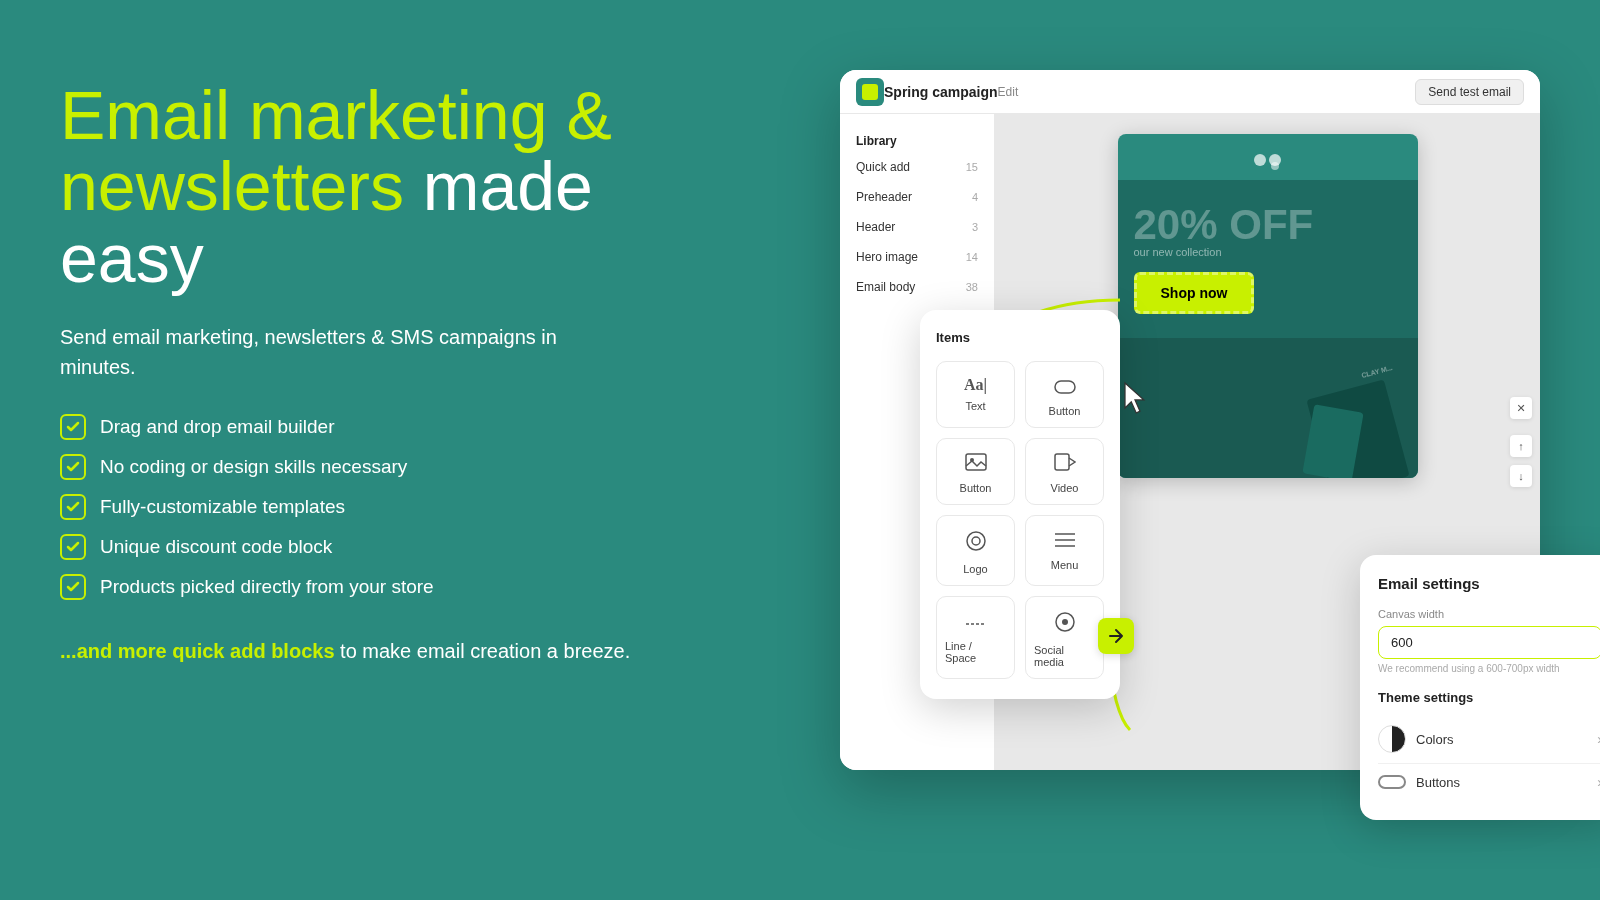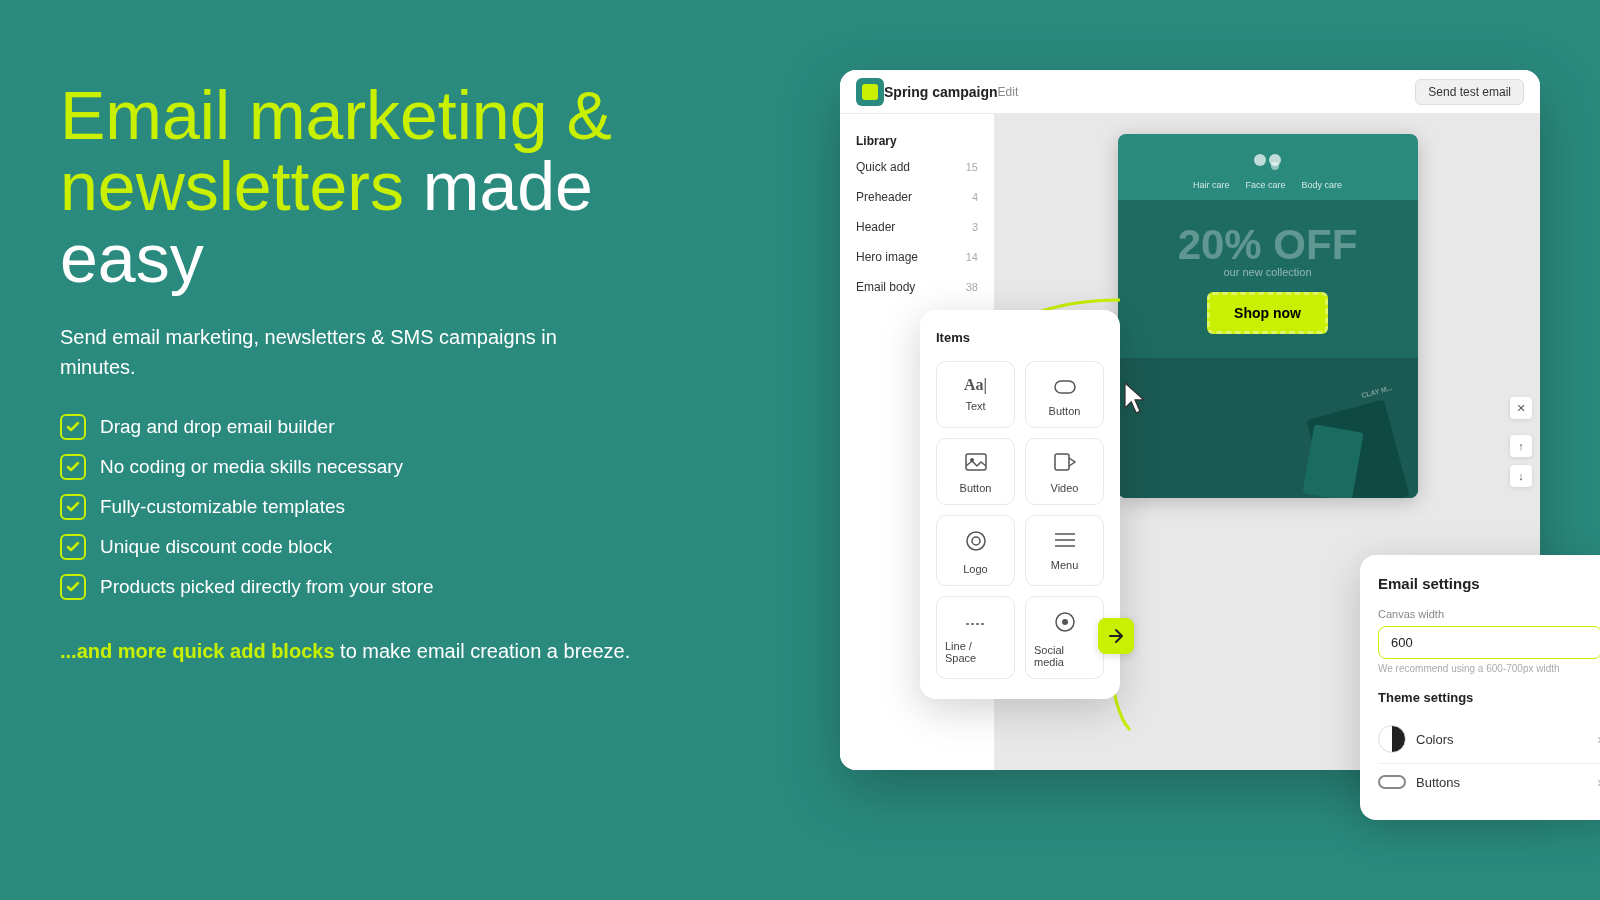--- a/index.html
+++ b/index.html
@@ -211,21 +211,20 @@
       gap: 16px;
       padding-bottom: 10px;
     }
     .email-nav span {
       font-size: 9px;
       color: rgba(255,255,255,0.8);
     }
     .email-hero {
       background: #1e6b62;
       padding: 24px 16px;
-      text-align: center;
     }
     .email-discount {
       font-size: 42px;
       font-weight: 900;
       color: rgba(255,255,255,0.3);
       line-height: 1;
     }
     .email-subcopy {
       font-size: 11px;
       color: rgba(255,255,255,0.5);
@@ -497,21 +496,21 @@
           </svg>
       </span>
       <span>Drag and drop email builder</span>
     </li>
     <li>
       <span class="check-icon">
         <svg viewBox="0 0 14 14" fill="none">
             <polyline points="2,7 5,10 12,3" stroke="#c8f000" stroke-width="2.5" stroke-linecap="round" stroke-linejoin="round"></polyline>
           </svg>
       </span>
-      <span>No coding or media skills necessary</span>
+      <span>No coding or design skills necessary</span>
     </li>
     <li>
       <span class="check-icon">
         <svg viewBox="0 0 14 14" fill="none">
             <polyline points="2,7 5,10 12,3" stroke="#c8f000" stroke-width="2.5" stroke-linecap="round" stroke-linejoin="round"></polyline>
           </svg>
       </span>
       <span>Fully-customizable templates</span>
     </li>
     <li>
@@ -582,25 +581,20 @@
         <div class="email-brand-row">
           <div style="display:flex;flex-direction:column;align-items:center;gap:2px">
             <div style="display:flex;gap:3px;">
               <div style="width:12px;height:12px;background:rgba(255,255,255,0.7);border-radius:50%;"></div>
               <div style="width:12px;height:12px;background:rgba(255,255,255,0.7);border-radius:50%;"></div>
             </div>
             <div style="width:8px;height:8px;background:rgba(255,255,255,0.5);border-radius:50%;margin-left:14px;margin-top:-6px;"></div>
           </div>
         </div>
 
-        <div class="email-nav">
-          <span>Hair care</span>
-          <span>Face care</span>
-          <span>Body care</span>
-        </div>
 
         <div class="email-hero">
           <div class="email-discount">20% OFF</div>
           <div class="email-subcopy">our new collection</div>
           <div class="email-shop-btn">Shop now</div>
         </div>
 
         <div class="email-product-image">
           <div class="product-shape"></div>
           <div class="product-shape2"></div>

